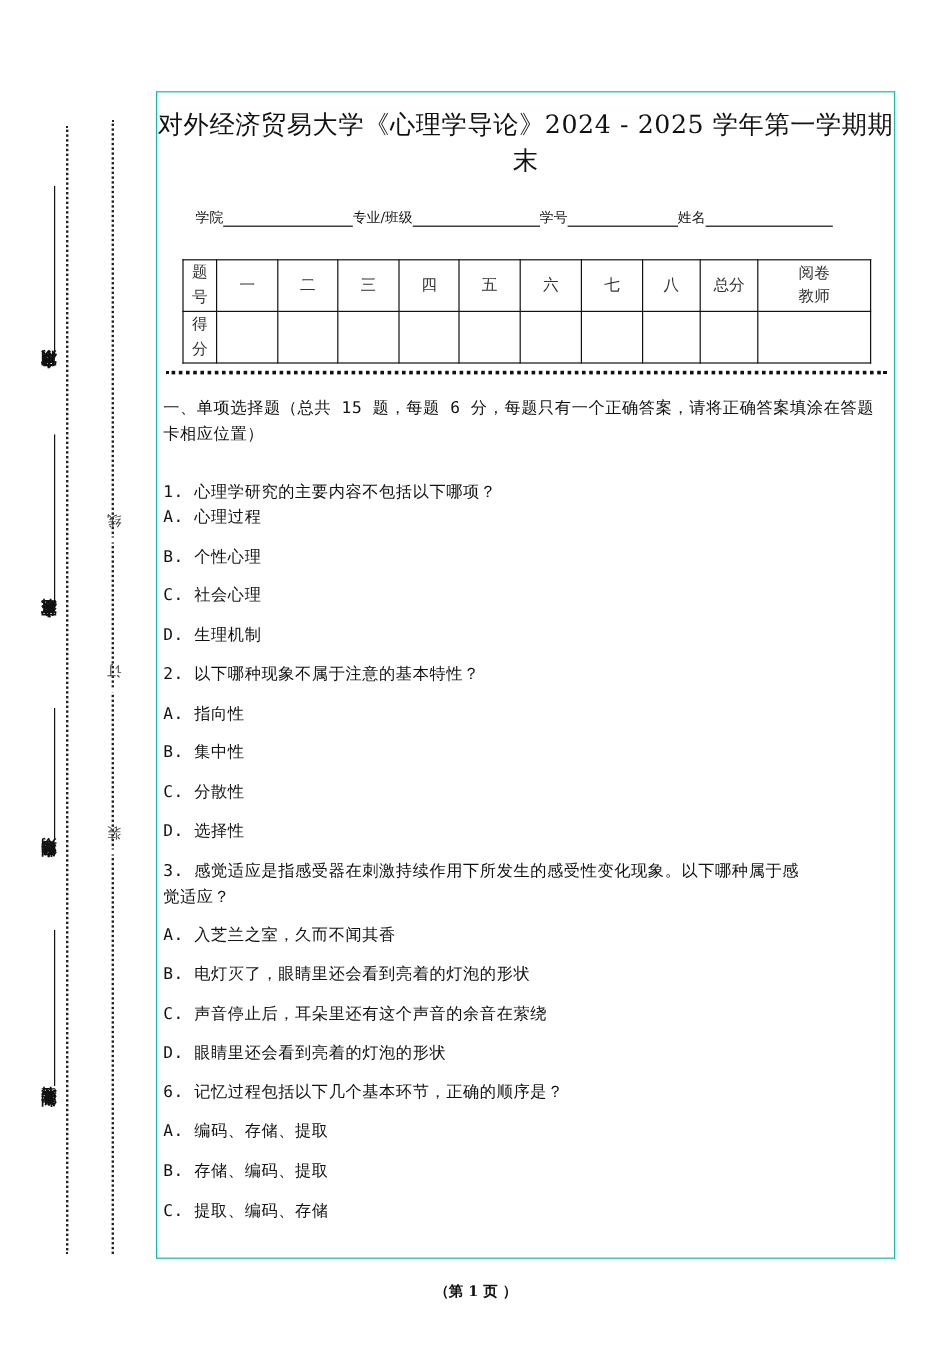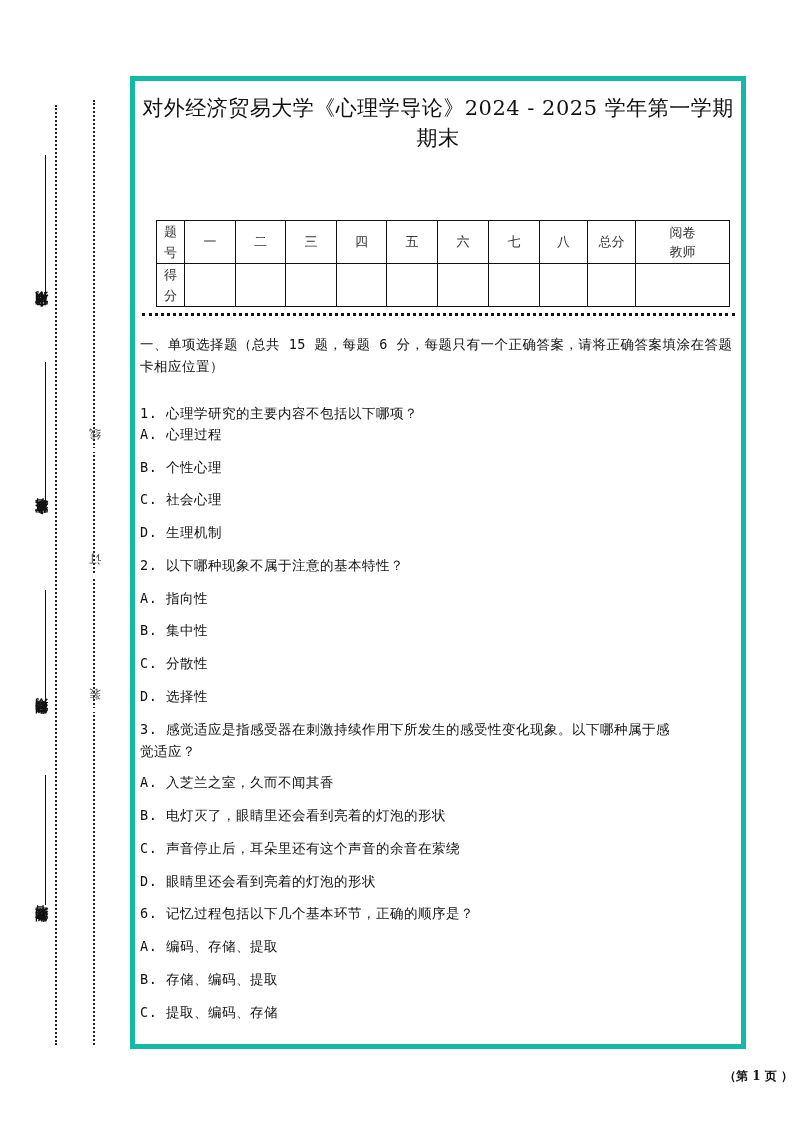--- a/index.html
+++ b/index.html
@@ -3,40 +3,40 @@
 <meta charset="utf-8">
 <style>
   * { box-sizing: border-box; margin: 0; padding: 0; }
   body { width: 793px; height: 1122px; background: #fff; position: relative; font-family: "DejaVu Serif", serif; color: #111; overflow: hidden; }
   .binding { position: absolute; left: 0; top: 0; width: 130px; height: 1122px; }
   .dotline { position: absolute; width: 0; border-left: 2px dotted #222; }
   .solidline { position: absolute; width: 0; border-left: 1px solid #111; }
   .vlabel { position: absolute; writing-mode: vertical-rl; transform: rotate(180deg); font-family: "DejaVu Sans", sans-serif; font-weight: bold; font-size: 13px; letter-spacing: 1px; background: #fff; padding: 2px 0; }
   .vmark { position: absolute; writing-mode: vertical-rl; transform: rotate(180deg); font-size: 12px; color: #444; background: #fff; padding: 2px 0; }
 
-  .frame { position: absolute; left: 130px; top: 76px; width: 616px; height: 973px; border: 5px solid #14b8a6; }
+  .frame { position: absolute; left: 130px; top: 76px; width: 616px; height: 973px; border: 1px solid #14b8a6; }
   .title { position: absolute; left: 0; right: 0; top: 12px; text-align: center; font-family: "DejaVu Serif", serif; font-size: 21px; line-height: 30px; letter-spacing: 0.5px; }
   .title2 { position: absolute; left: 0; right: 0; top: 54px; text-align: center; font-size: 20px; }
   .info { position: absolute; left: 32px; top: 97px; font-size: 11.5px; display: flex; align-items: flex-end; }
   .info .lbl { white-space: nowrap; }
   .info .blank { display: inline-block; border-bottom: 1px solid #111; height: 12px; }
 
   table.score { position: absolute; left: 21px; top: 139px; width: 574px; border-collapse: collapse; font-size: 13px; }
   table.score td { border: 1px solid #111; text-align: center; color: #333; }
   table.score tr.r1 td { height: 42px; }
   table.score tr.r2 td { height: 43px; }
   table.score td.vert { width: 28px; line-height: 21px; font-size: 13px; }
 
   .sep { position: absolute; left: 7px; right: 6px; top: 232px; border-top: 3px dotted #111; }
 
   .body { position: absolute; left: 5px; right: 5px; top: 252px; font-family: "DejaVu Sans Mono", monospace; font-size: 13.5px; letter-spacing: 0.5px; }
   .para { line-height: 22px; }
   .q, .opt { position: absolute; left: 0; white-space: nowrap; }
 
-  .footer { position: absolute; left: 0; right: 0; top: 1068px; text-align: right; font-weight: bold; font-size: 12px; font-family: "DejaVu Serif", serif; }
+  .footer { position: absolute; left: 0; right: 0; top: 1068px; text-align: center; font-weight: bold; font-size: 12px; font-family: "DejaVu Serif", serif; }
 </style>
 </head>
 <body>
 
 <div class="binding">
   <div class="dotline" style="left:55px; top:105px; height:940px;"></div>
   <div class="dotline" style="left:93px; top:100px; height:945px;"></div>
 
   <div class="solidline" style="left:45px; top:155px; height:143px;"></div>
   <div class="vlabel" style="left:33px; top:298px;">审核日期：</div>
@@ -48,20 +48,30 @@
   <div class="vlabel" style="left:33px; top:912px;">制卷人签名：</div>
 
   <div class="vmark" style="left:87px; top:448px;">线</div>
   <div class="vmark" style="left:87px; top:573px;">订</div>
   <div class="vmark" style="left:87px; top:708px;">装</div>
 </div>
 
 <div class="frame">
   <div class="title">对外经济贸易大学《心理学导论》2024 - 2025 学年第一学期期末</div>
 
+  <div class="info">
+    <span class="lbl">学院</span>
+    <span class="blank" style="width:108px;"></span>
+    <span class="lbl">专业/班级</span>
+    <span class="blank" style="width:106px;"></span>
+    <span class="lbl">学号</span>
+    <span class="blank" style="width:92px;"></span>
+    <span class="lbl">姓名</span>
+    <span class="blank" style="width:106px;"></span>
+  </div>
 
   <table class="score">
     <tbody>
         <tr class="r1">
       <td class="vert"><span>题</span><br><span>号</span></td>
       <td style="width:51px">一</td>
       <td style="width:50px">二</td>
       <td style="width:51px">三</td>
       <td style="width:50px">四</td>
       <td style="width:51px">五</td>

